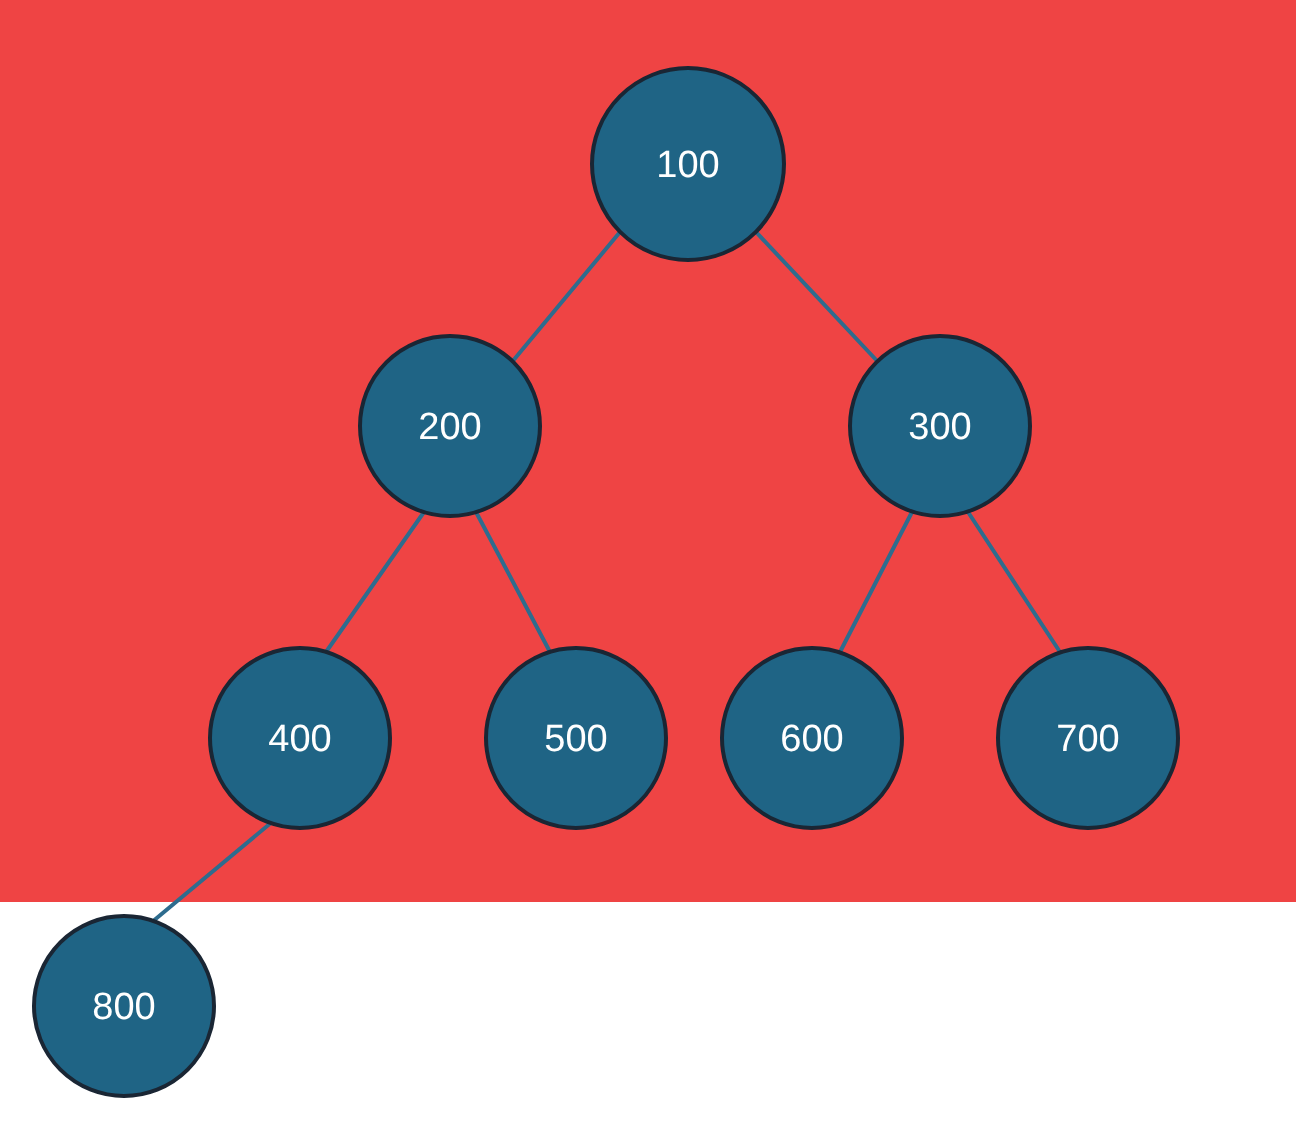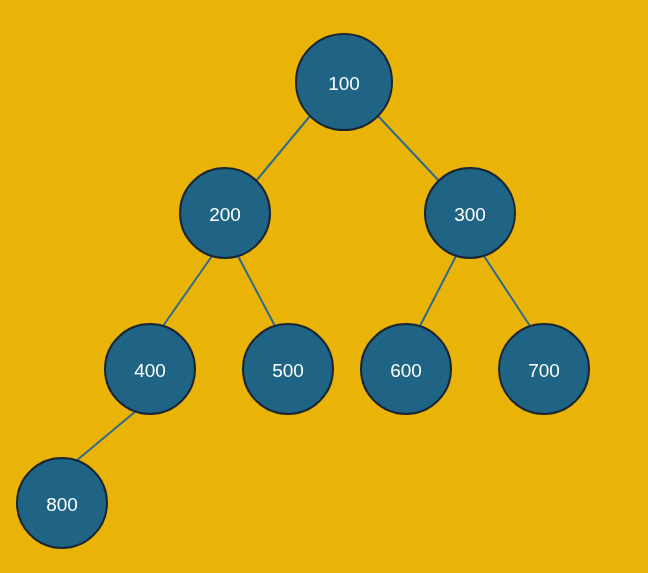--- a/index.html
+++ b/index.html
@@ -10,22 +10,22 @@
   body {
     width: 648px;
     height: 573px;
     background: #ffffff;
     font-family: "Liberation Sans", sans-serif;
     overflow: hidden;
   }
   #diagram-root {
     position: relative;
     width: 648px;
-    height: 573px;
-    background: #eab308;
+    height: 451px;
+    background: #ef4444;
   }
   svg#tree-svg {
     position: absolute;
     top: 0;
     left: 0;
     width: 648px;
     height: 573px;
     display: block;
   }
   .tree-edge {

